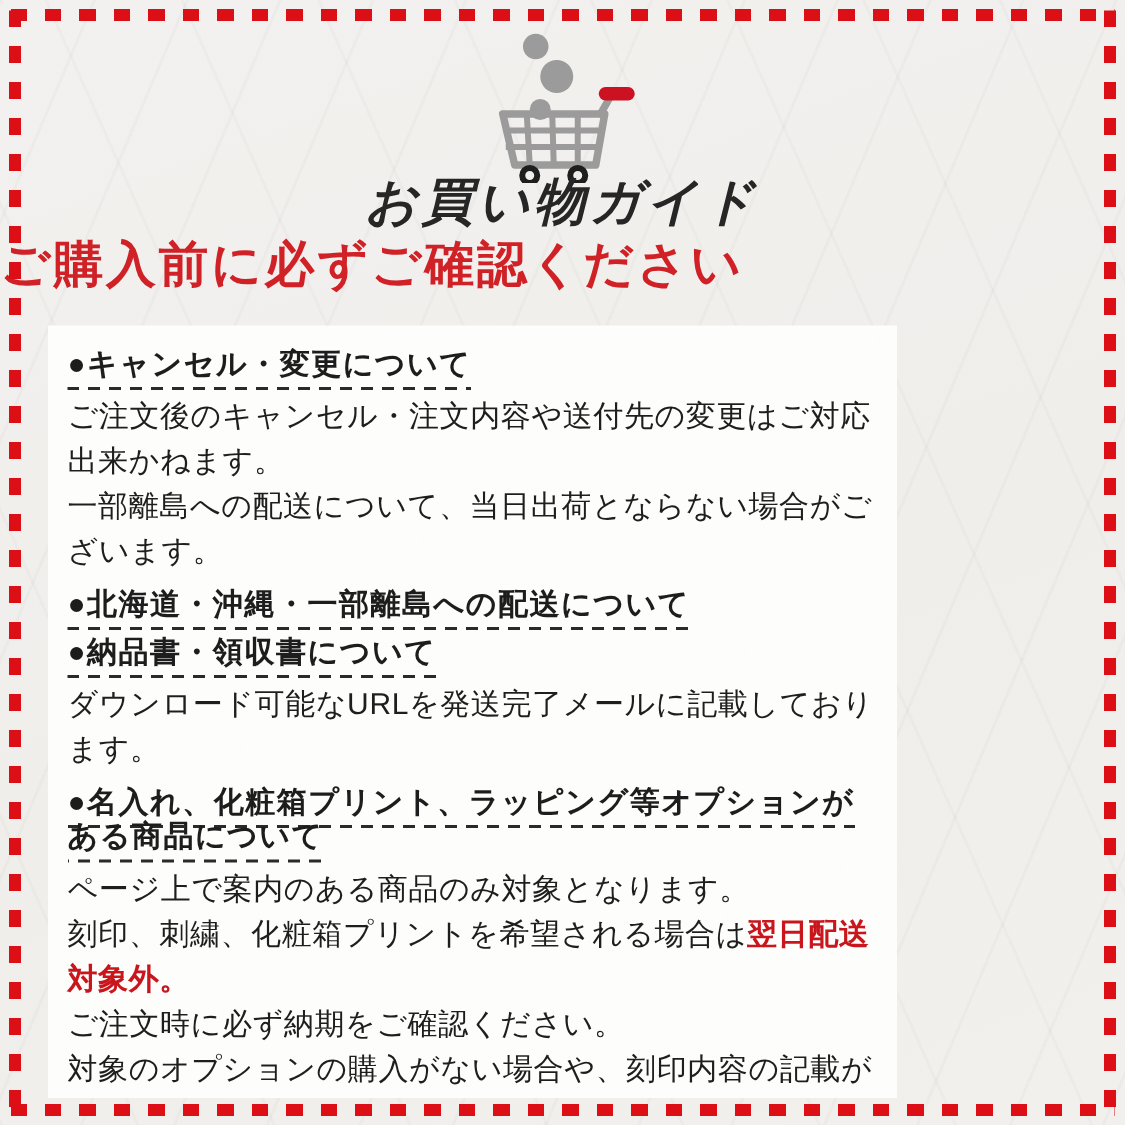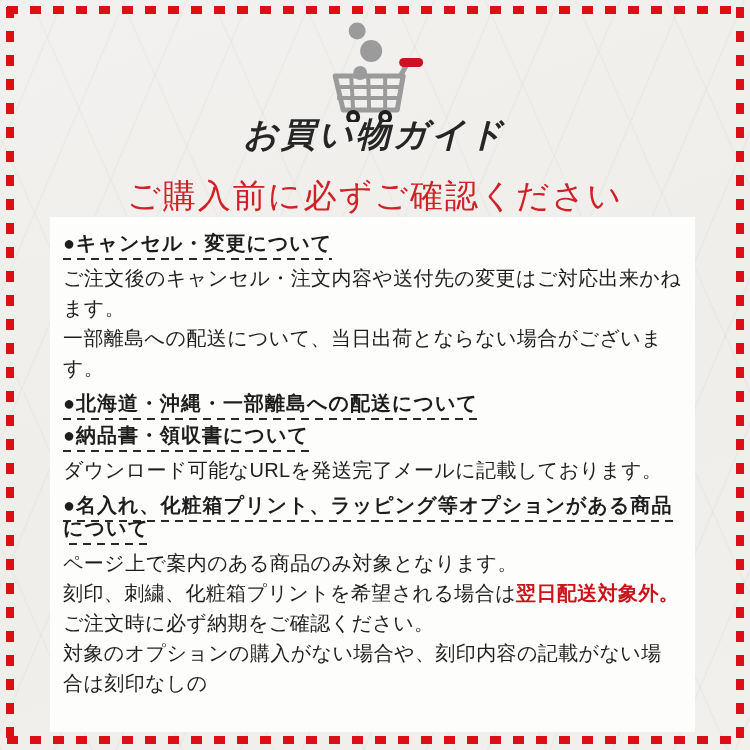--- a/index.html
+++ b/index.html
@@ -22,28 +22,28 @@
   .border-left  { top:7px; bottom:7px; left:6px;   width:8px;  background:repeating-linear-gradient(180deg, #dd0f16 0 11px, transparent 11px 24px); }
   .border-right { top:7px; bottom:7px; right:6px;  width:8px;  background:repeating-linear-gradient(180deg, #dd0f16 0 11px, transparent 11px 24px); }
 
   .cart-icon{ position:absolute; top:20px; left:50%; transform:translateX(-46%); }
 
   .page-title{
     position:absolute; top:112px; left:0; width:100%; text-align:center;
     font-size:34px; font-weight:bold; color:#262626; letter-spacing:3px;font-style:italic;
   }
   .page-subtitle{
-    position:absolute; top:174px; left:0; width:100%; text-align:center;
-    font-size:33px; font-weight:normal; color:#d02127; letter-spacing:2px;
+    position:absolute; top:154px; left:0; width:100%; 
+    font-size:33px; font-weight:bold; color:#d02127; letter-spacing:2px;
   }
 
   .guide-panel{
-    position:absolute; left:32px; top:217px; width:645px; height:515px;
+    position:absolute; left:32px; top:217px; width:566px; height:515px;
     background:rgba(253,253,252,0.96);
-    padding:15px 13px; overflow:hidden;margin-left:18px;
+    padding:15px 13px; overflow:hidden;
   }
   .sec-heading{
     font-size:20px; font-weight:bold; color:#1d1d1d;
     margin:9px 0 8px; letter-spacing:1px; line-height:1.15;
   }
   section:first-child .sec-heading{ margin-top:0; }
   .sec-heading span{
     padding-bottom:6px;
     background:repeating-linear-gradient(90deg,#2a2a2a 0 8px, transparent 8px 14px) left bottom / 100% 2.5px no-repeat;
   }

